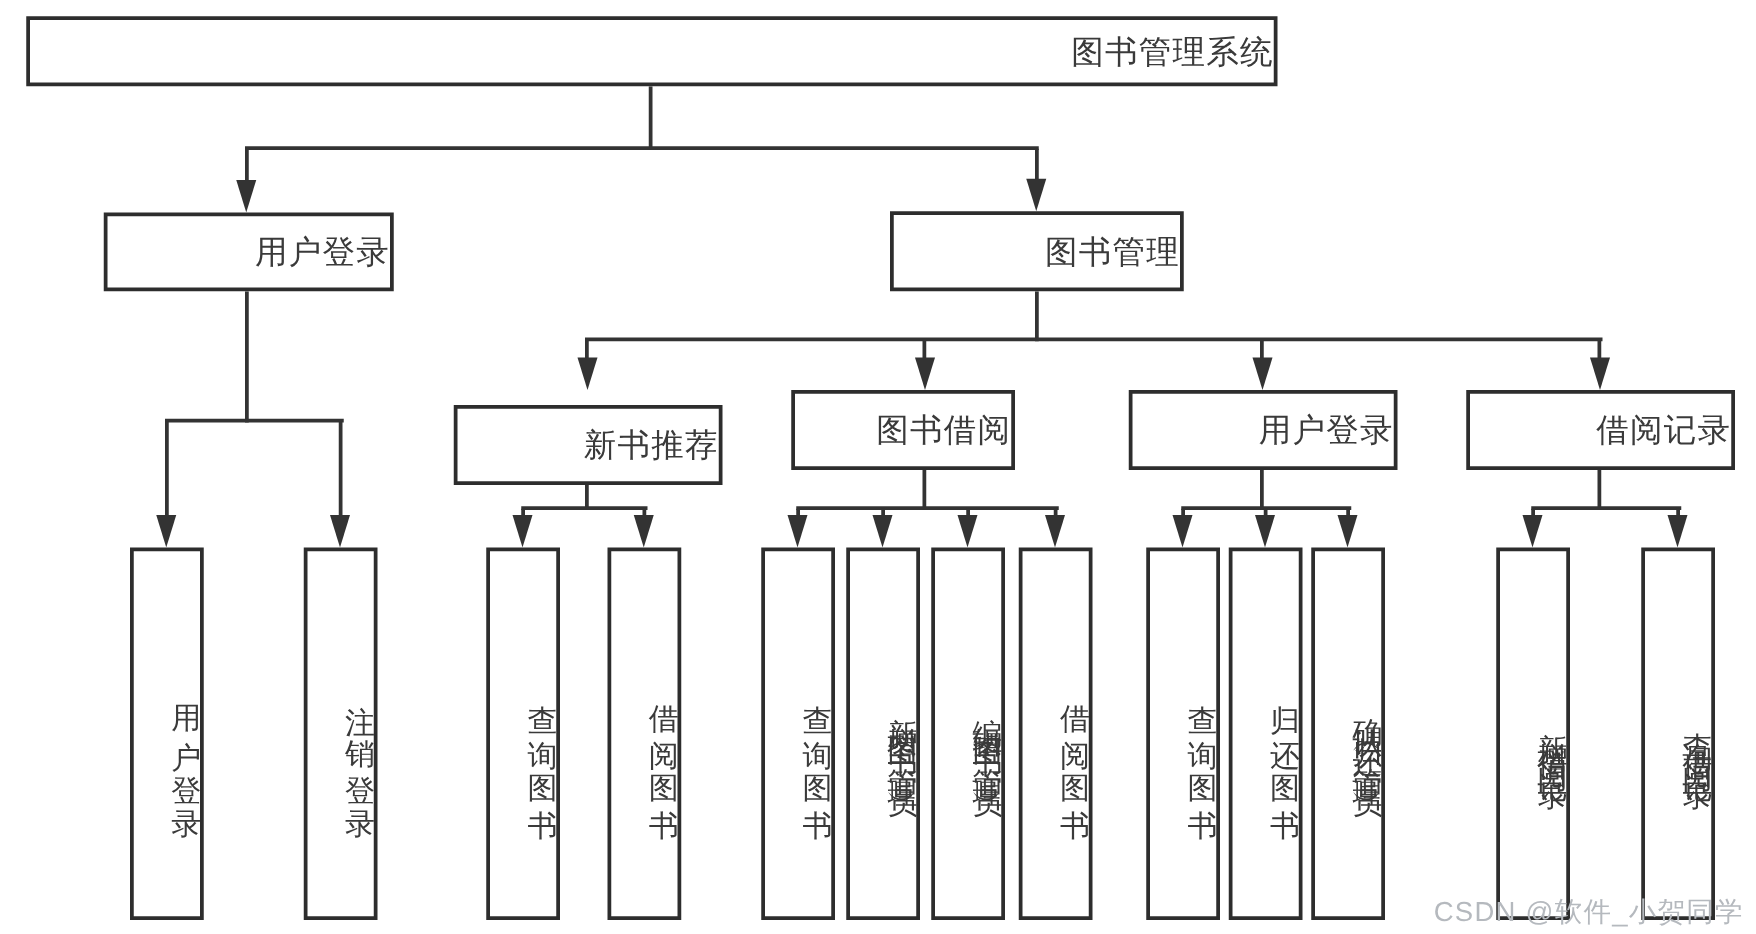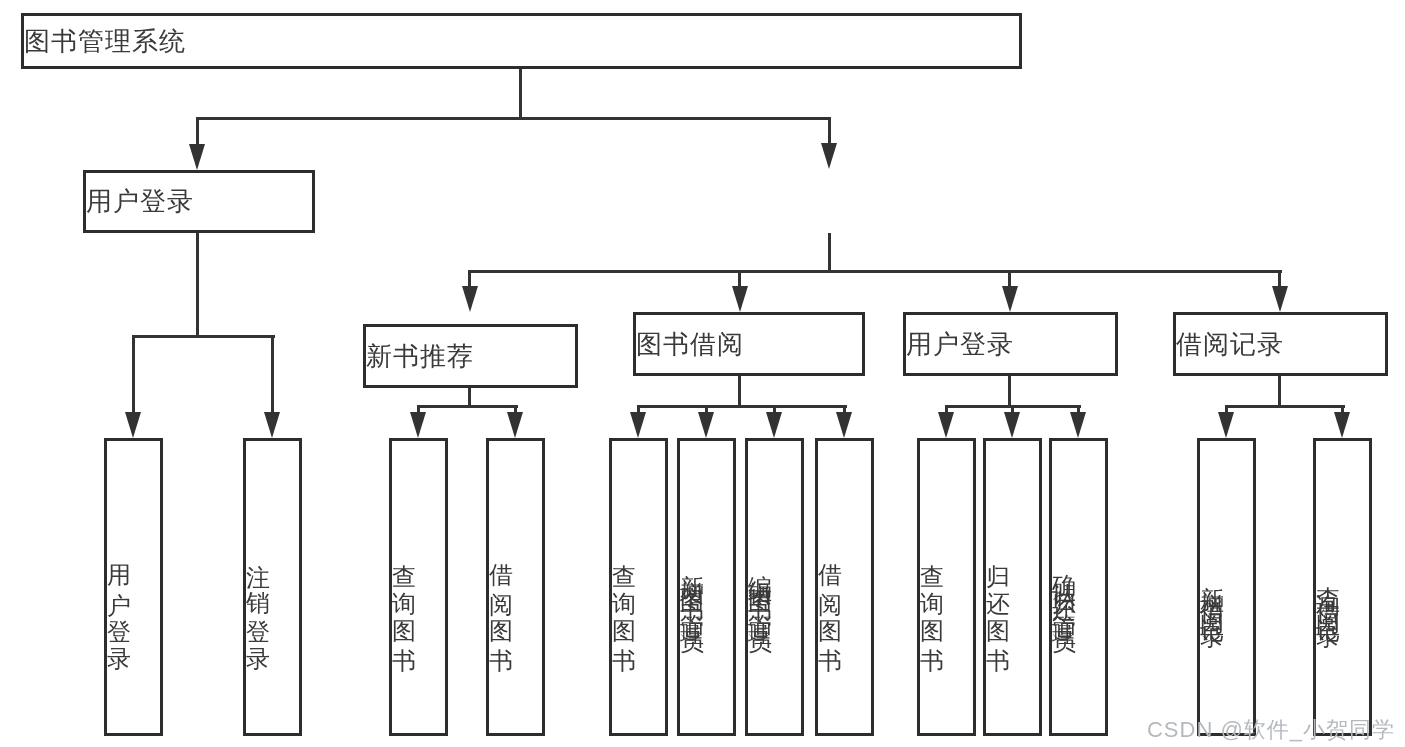--- a/index.html
+++ b/index.html
@@ -16,21 +16,21 @@
     background:var(--bg);
     overflow:hidden;
     font-family:"Liberation Sans","DejaVu Sans",sans-serif;
     color:var(--text);
   }
   .box{
     position:absolute;
     background:#ffffff;
     border:3px solid var(--border);
     box-sizing:border-box;
-    display:flex;align-items:center;justify-content:flex-start;
+    display:flex;align-items:center;justify-content:flex-end;
     z-index:2;
   }
   .hbox span{
     font-size:26px;
     letter-spacing:1px;
     white-space:nowrap;
   }
   .leaf-label{
     writing-mode:vertical-rl;
     text-orientation:mixed;
@@ -132,26 +132,29 @@
   <div class="arrow" style="left:1334px;top:412px;"></div>
 
   <div class="box hbox" style="left:21px;top:13px;width:1001px;height:56px;">
     <span>图书管理系统</span>
   </div>
 
   <div class="box hbox" style="left:83px;top:170px;width:232px;height:63px;">
     <span>用户登录</span>
   </div>
 
+  <div class="box hbox" style="left:712px;top:169px;width:235px;height:64px;">
+    <span>图书管理</span>
+  </div>
 
   <div class="box hbox" style="left:363px;top:324px;width:215px;height:64px;">
     <span>新书推荐</span>
   </div>
 
-  <div class="box hbox" style="left:633px;top:312px;width:232px;height:64px;">
+  <div class="box hbox" style="left:633px;top:312px;width:179px;height:64px;">
     <span>图书借阅</span>
   </div>
 
   <div class="box hbox" style="left:903px;top:312px;width:215px;height:64px;">
     <span>用户登录</span>
   </div>
 
   <div class="box hbox" style="left:1173px;top:312px;width:215px;height:64px;">
     <span>借阅记录</span>
   </div>

